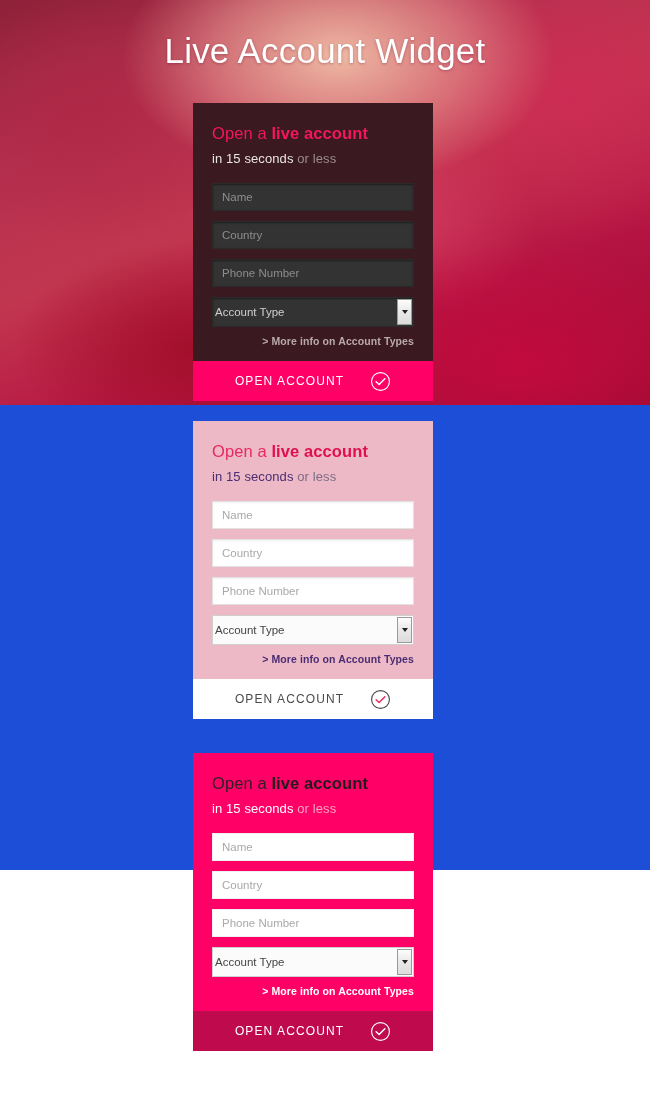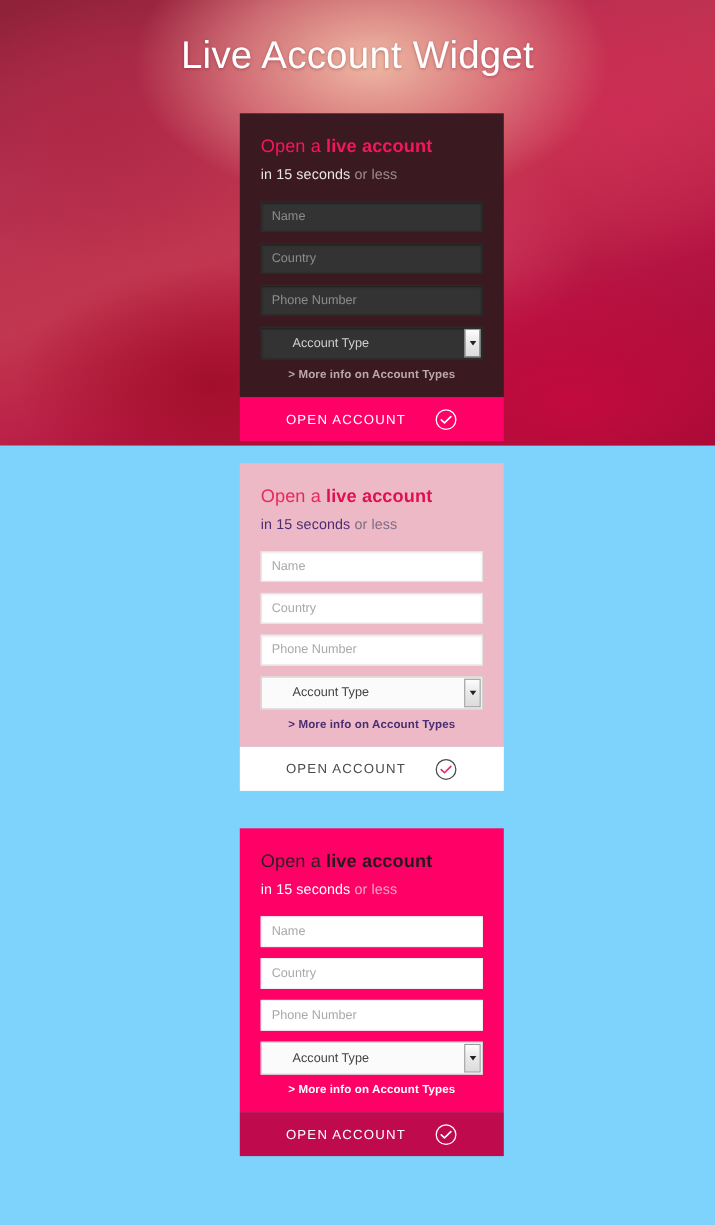--- a/index.html
+++ b/index.html
@@ -4,21 +4,21 @@
 <style>
   * { box-sizing: border-box; margin: 0; padding: 0; }
   html, body {
     width: 650px;
     height: 1114px;
     background: #ffffff;
     font-family: "Liberation Sans", sans-serif;
     overflow: hidden;
   }
 
-  .page { position: relative; width: 650px; height: 1114px; background: #7dd3fc; }
+  .page { position: relative; width: 650px; height: 870px; background: #1d4ed8; }
 
   
   .hero {
     position: absolute; left: 0; top: 0; width: 650px; height: 405px;
     overflow: hidden;
     background:
       radial-gradient(ellipse 300px 180px at 52% 14%, rgba(243,196,170,0.92) 0%, rgba(236,160,150,0.55) 42%, rgba(214,96,114,0.0) 72%),
       radial-gradient(ellipse 230px 170px at 14% 30%, rgba(176,40,70,0.85) 0%, rgba(176,40,70,0.0) 70%),
       radial-gradient(ellipse 260px 200px at 88% 24%, rgba(206,42,84,0.85) 0%, rgba(206,42,84,0.0) 72%),
       radial-gradient(ellipse 250px 150px at 30% 86%, rgba(160,14,40,0.92) 0%, rgba(160,14,40,0.0) 72%),
@@ -27,21 +27,21 @@
       linear-gradient(160deg, #8e2038 0%, #b4304f 26%, #c2364f 48%, #b51442 72%, #9e0b32 100%);
   }
   .hero-title {
     position: absolute; left: 0; top: 31px; width: 650px;
     text-align: center; color: #ffffff;
     font-size: 35px; font-weight: 300; letter-spacing: 0.2px;
     text-shadow: 0 1px 3px rgba(90,0,25,0.35);
   }
 
   
-  .widget { position: absolute; width: 240px; left: 218px; }
+  .widget { position: absolute; width: 240px; left: 193px; }
   .w-body { padding: 20px 19px 14px 19px; }
 
   .head-line1 { font-size: 16.5px; line-height: 20px; margin-bottom: 7px; letter-spacing: 0.1px; }
   .head-line1 .bold { font-weight: bold; }
   .head-line2 { font-size: 13px; line-height: 17px; letter-spacing: 0.1px; }
   .head-line2 .bold { font-weight: normal; }
 
   .fields { margin-top: 16px; }
   .field {
     display: block; width: 202px; height: 28px;
@@ -49,36 +49,36 @@
     font-size: 11.5px;
     padding: 13px 9px;
     margin-bottom: 10px;
     outline: none;
   }
 
   .selectwrap { position: relative; width: 202px; height: 30px; margin-bottom: 6px; }
   .selectbox {
     position: absolute; inset: 0;
     display: flex; align-items: center;
-    padding-left: 28px; font-size: 11.5px;
+    padding-left: 2px; font-size: 11.5px;
   }
   .sel-arrow {
     position: absolute; right: 2px; top: 2px; width: 15px; height: 26px;
     background: linear-gradient(180deg, #fdfdfd 0%, #e9e9e9 48%, #dcdcdc 100%);
     border: 1px solid #9a9a9a;
     display: flex; align-items: center; justify-content: center;
   }
   .sel-arrow i {
     display: block; width: 0; height: 0;
     border-left: 3.5px solid transparent; border-right: 3.5px solid transparent;
     border-top: 4px solid #222;
   }
 
   .moreinfo {
-    display: block; text-align: center; width: 202px;
+    display: block; text-align: right; width: 202px;
     font-size: 10.5px; font-weight: bold; letter-spacing: 0.1px;
     text-decoration: none; margin-top: 8px;
   }
 
   .cta {
     display: flex; align-items: center; justify-content: center; gap: 26px;
     height: 40px;
   }
   .cta-label { font-size: 12px; letter-spacing: 1.1px; }
   .check { width: 21px; height: 21px; display: block; }

